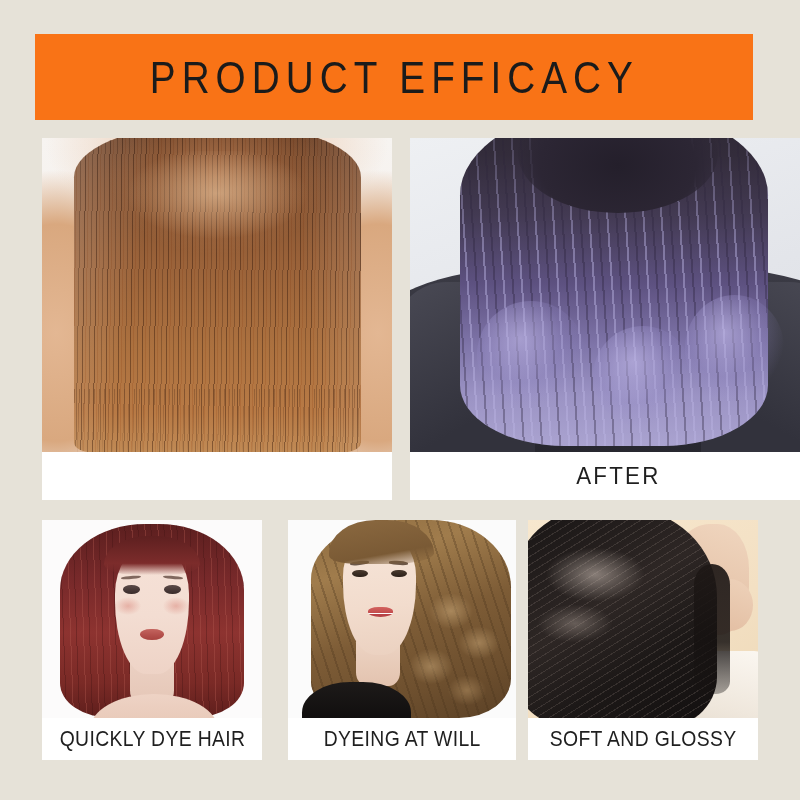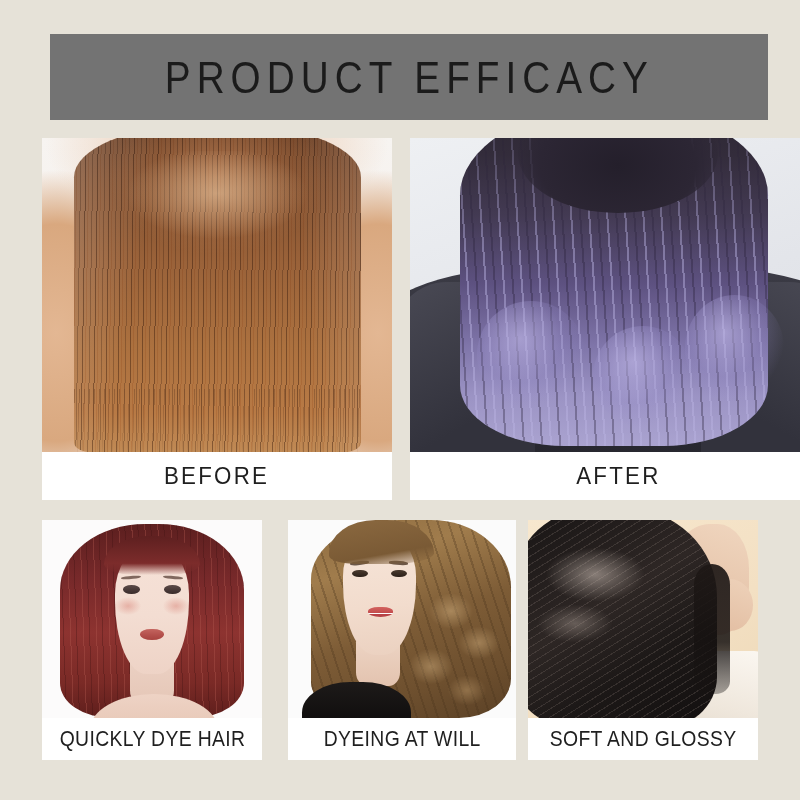--- a/index.html
+++ b/index.html
@@ -16,25 +16,25 @@
   .page {
     position: relative;
     width: 800px;
     height: 800px;
     background: #e6e2d8;
   }
 
   
   .title-bar {
     position: absolute;
-    left: 50px;
+    left: 35px;
     top: 34px;
     width: 718px;
     height: 86px;
-    background: #737373;
+    background: #f97316;
     display: flex;
     align-items: center;
     justify-content: center;
   }
   .title-text {
     font-family: "Liberation Sans", sans-serif;
     font-size: 45px;
     font-weight: 300;
     letter-spacing: 7px;
     color: #1b1b1b;
@@ -369,23 +369,20 @@
     <div class="title-text">PRODUCT EFFICACY</div>
   </div>
 
   <div class="panel panel-top" id="panel-before">
     <div class="photo ph-before">
       <div class="skin"></div>
       <div class="hairmass"></div>
       <div class="strands"></div>
       <div class="shine"></div>
       <div class="tips"></div>
-    </div>
-    <div class="caption">
-      <span class="caption-text">BEFORE</span>
     </div>
   </div>
 
   <div class="panel panel-top" id="panel-after">
     <div class="photo ph-after">
       <div class="bg"></div>
       <div class="jacket"></div>
       <div class="jacket-l"></div>
       <div class="jacket-r"></div>
       <div class="hairmass"></div>

